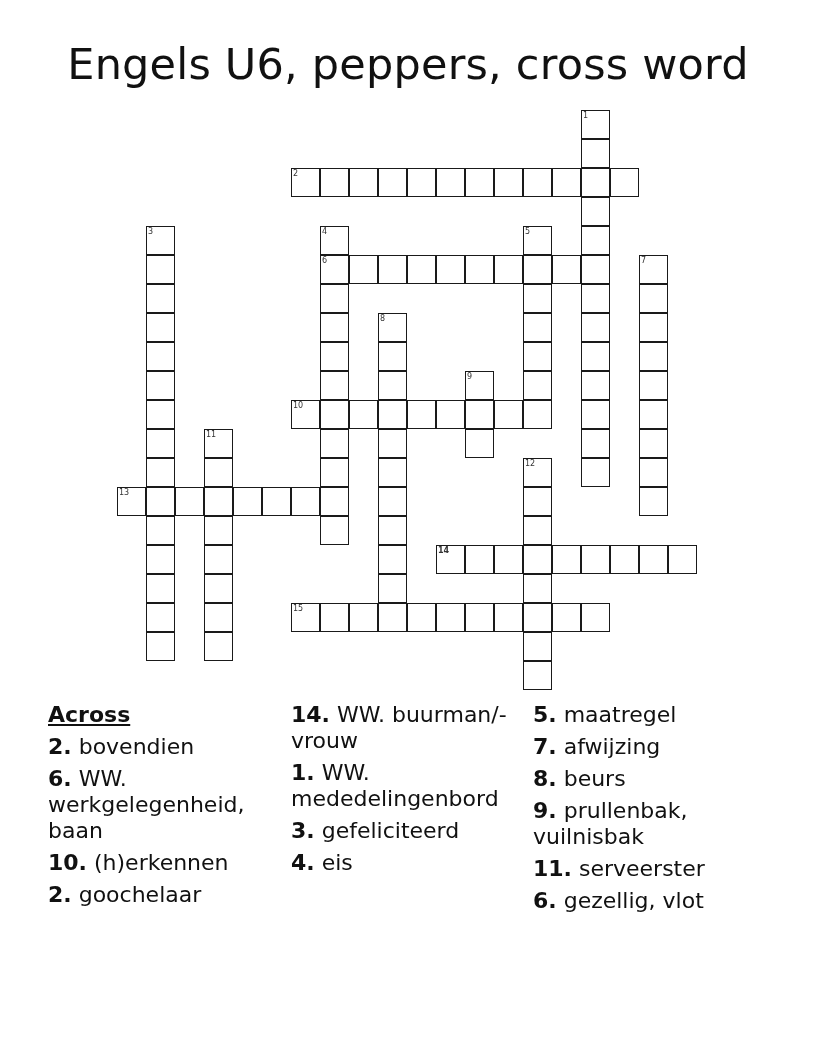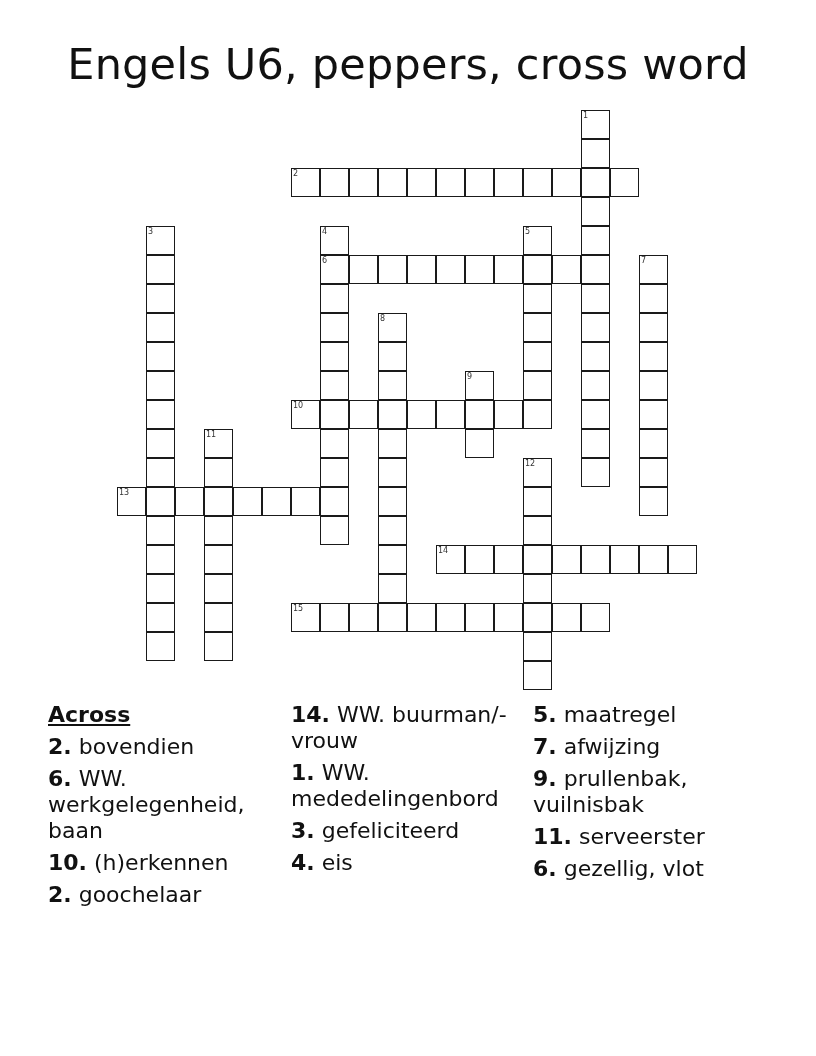--- a/index.html
+++ b/index.html
@@ -158,21 +158,21 @@
     <div class="cell" style="left: 406px; top: 493px;"></div>
     <div class="cell" style="left: 406px; top: 522px;"></div>
     <div class="cell" style="left: 406px; top: 551px;"></div>
     <div class="cell" style="left: 0px; top: 377px;">
       <span class="num">13</span>
     </div>
     <div class="cell" style="left: 58px; top: 377px;"></div>
     <div class="cell" style="left: 116px; top: 377px;"></div>
     <div class="cell" style="left: 145px; top: 377px;"></div>
     <div class="cell" style="left: 174px; top: 377px;"></div>
-    <div class="cell" style="left: 319px; top: 435px;">
+    <div class="cell" style="left: 319px; top: 435px; font-weight: bold;">
       <span class="num">14</span>
     </div>
     <div class="cell" style="left: 348px; top: 435px;"></div>
     <div class="cell" style="left: 377px; top: 435px;"></div>
     <div class="cell" style="left: 435px; top: 435px;"></div>
     <div class="cell" style="left: 464px; top: 435px;"></div>
     <div class="cell" style="left: 493px; top: 435px;"></div>
     <div class="cell" style="left: 522px; top: 435px;"></div>
     <div class="cell" style="left: 551px; top: 435px;"></div>
     <div class="cell" style="left: 174px; top: 493px;">
@@ -199,16 +199,17 @@
 <div class="clues col2">
   <div class="clue"><span class="n">14.</span> <span>WW. buurman/-vrouw</span></div>
   <div class="clue"><span class="n">1.</span> <span>WW. mededelingenbord</span></div>
   <div class="clue"><span class="n">3.</span> <span>gefeliciteerd</span></div>
   <div class="clue"><span class="n">4.</span> <span>eis</span></div>
 </div>
 
 <div class="clues col3">
   <div class="clue"><span class="n">5.</span> <span>maatregel</span></div>
   <div class="clue"><span class="n">7.</span> <span>afwijzing</span></div>
+  <div class="clue"><span class="n">8.</span> <span>beurs</span></div>
   <div class="clue"><span class="n">9.</span> <span>prullenbak, vuilnisbak</span></div>
   <div class="clue"><span class="n">11.</span> <span>serveerster</span></div>
   <div class="clue"><span class="n">6.</span> <span>gezellig, vlot</span></div>
 </div>
 
 </body></html>

